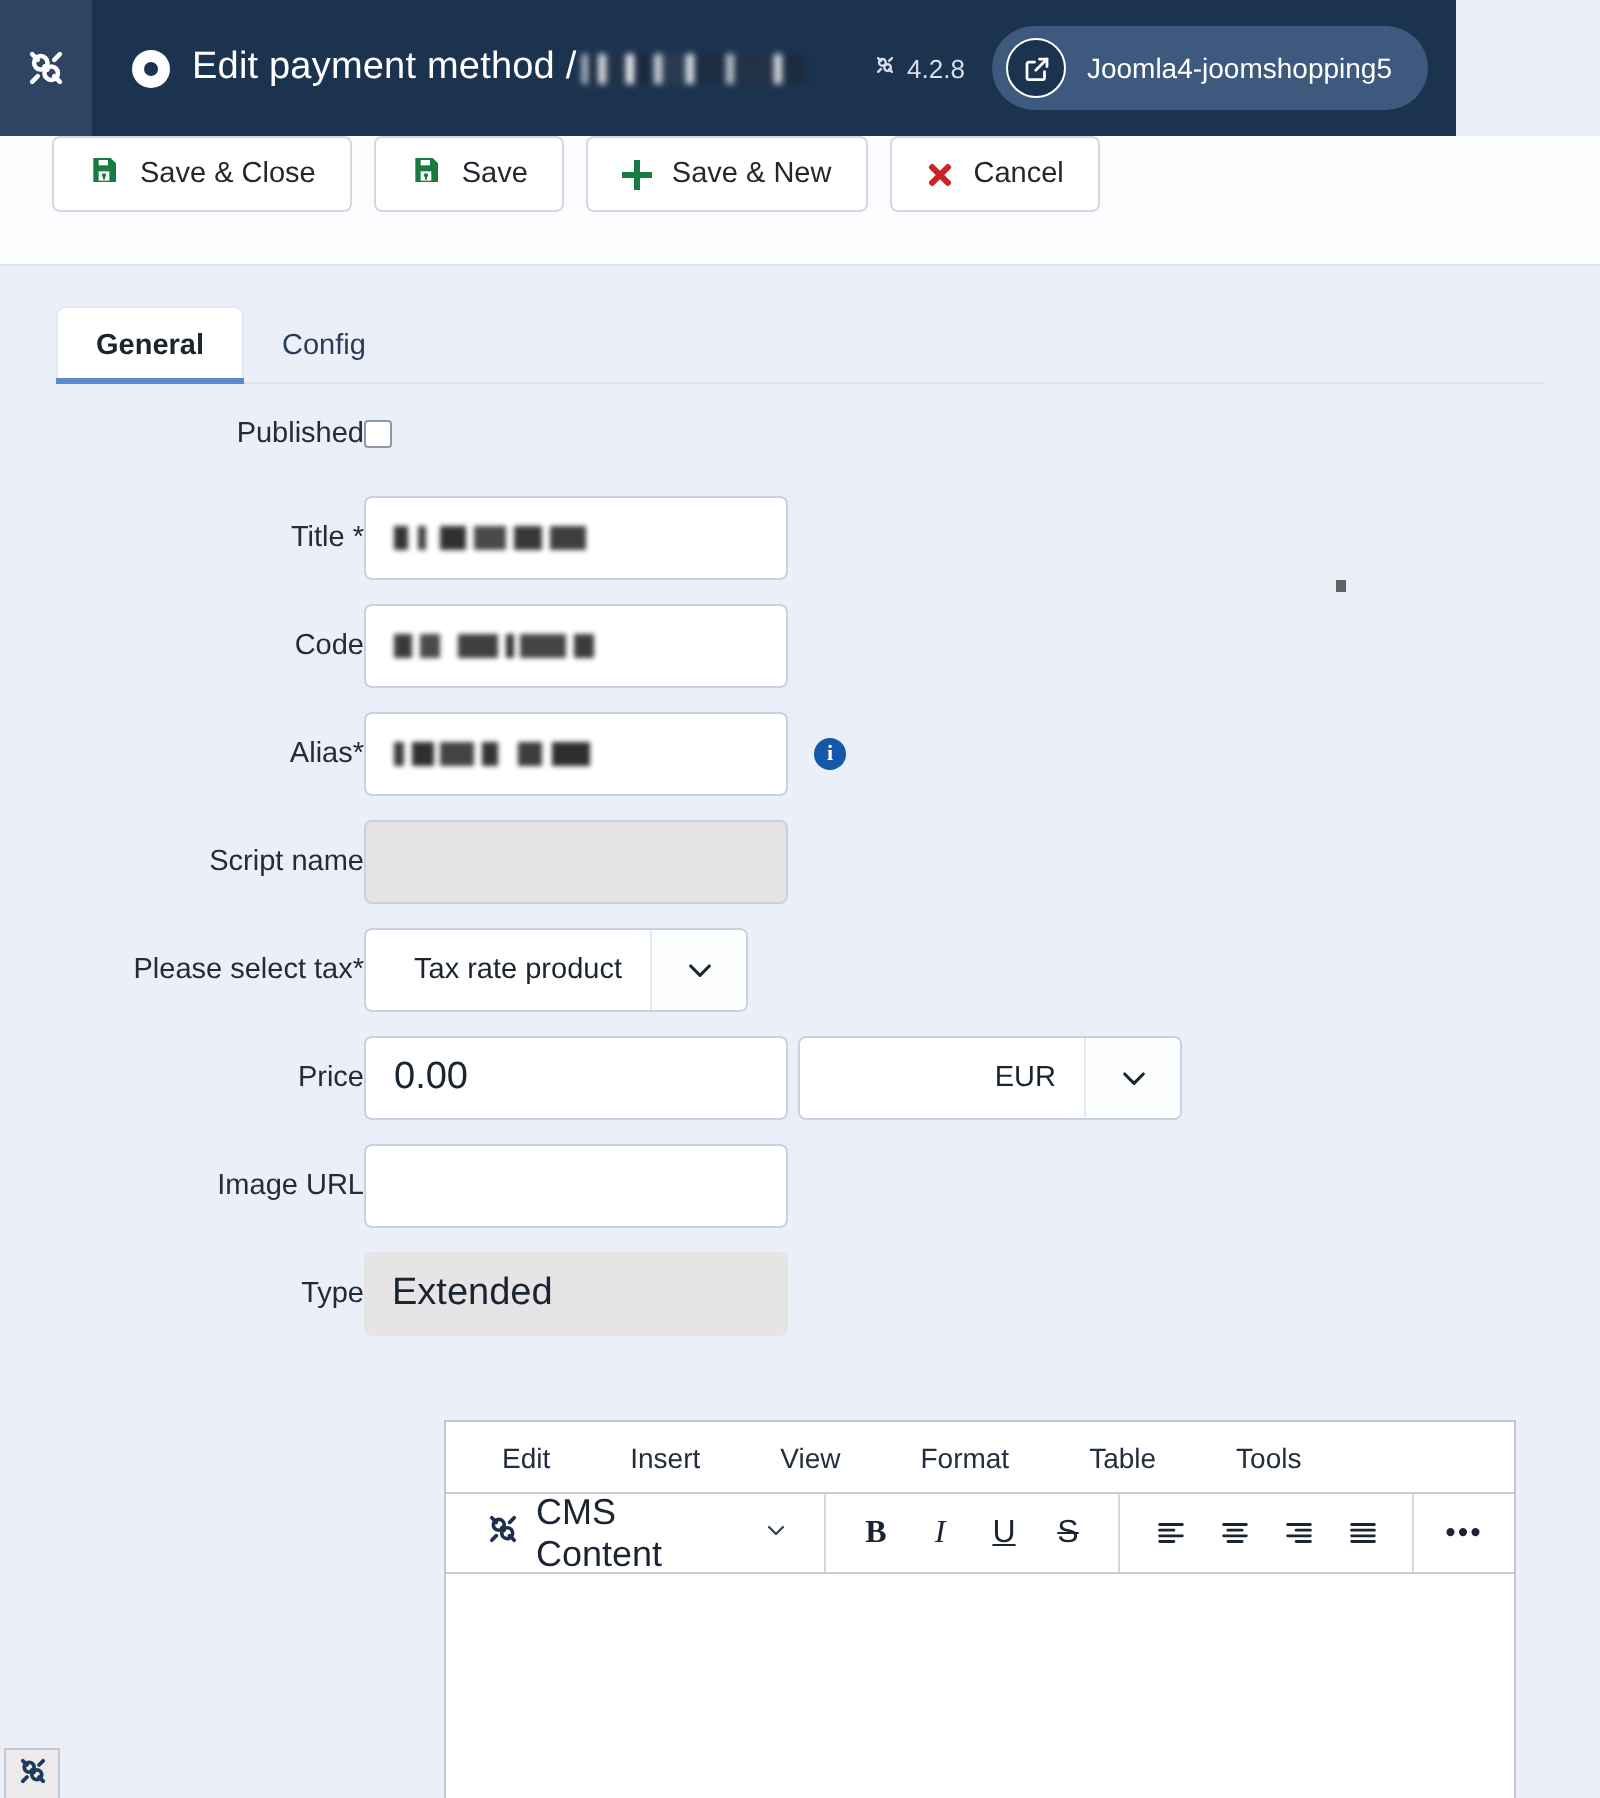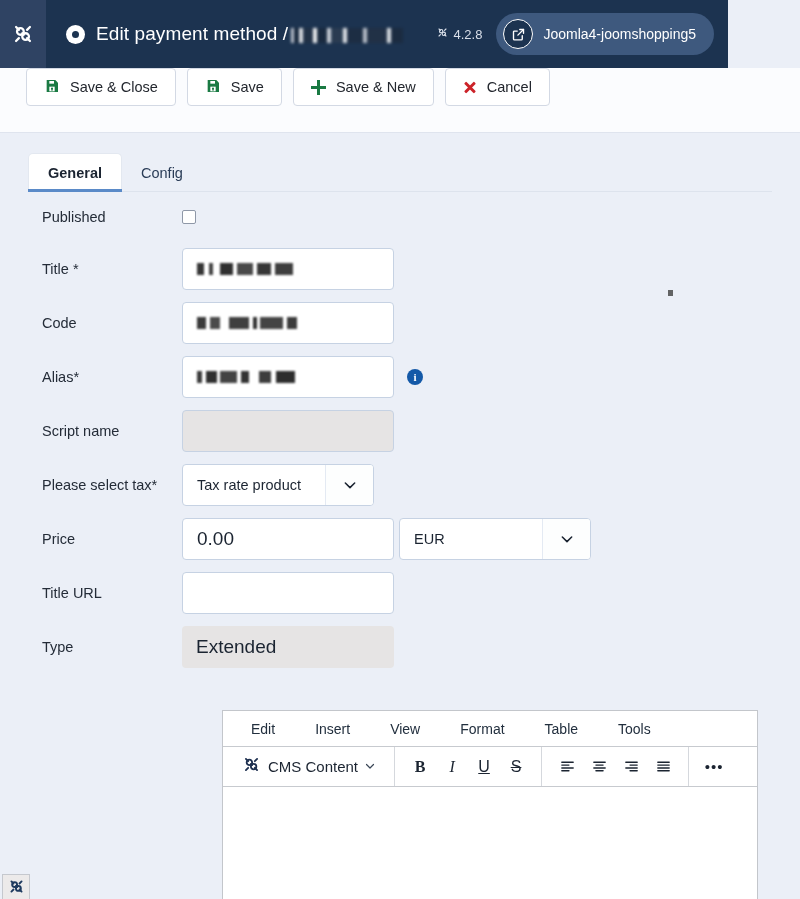--- a/index.html
+++ b/index.html
@@ -131,21 +131,21 @@
     background: #ffffff; font-weight: bold; color: #1b2431;
     border: 1px solid #e3e8f0; border-bottom: none;
   }
   .tab.active::after {
     content: ""; position: absolute;
     left: -1px; right: -1px; bottom: -1px; height: 3px;
     background: #5a8ac8;
   }
 
   
-  .form { position: absolute; top: 198px; left: 0; width: 800px; }
+  .form { position: absolute; top: 198px; left: 0; width: 800px; text-align: right; }
   .row {
     display: flex; align-items: center;
     margin-bottom: 12px; min-height: 38px;
   }
   .label {
     width: 182px; padding-left: 42px;
     font-size: 14.5px; color: #242c38; flex: 0 0 182px;
   }
   .ctl-area { display: flex; align-items: center; }
   .field {
@@ -235,21 +235,21 @@
   }
   .tb-group {
     display: flex; align-items: center; height: 100%;
     padding: 0 10px; gap: 2px;
   }
   .tb-group + .tb-group { border-left: 1px solid #d5d8dd; }
   .cms-btn {
     display: flex; align-items: center; gap: 6px;
     padding: 4px 8px; cursor: pointer; border-radius: 3px;
   }
-  .cms-label { font-size: 15px; color: #1b2431; }
+  .cms-label { font-size: 18px; color: #1b2431; }
   .fmt-btn {
     width: 30px; height: 28px; display: flex;
     align-items: center; justify-content: center;
     font-size: 16px; color: #1b2431; cursor: pointer; border-radius: 3px;
   }
   .fmt-b { font-weight: bold; font-family: "Liberation Serif", serif; }
   .fmt-i { font-style: italic; font-family: "Liberation Serif", serif; }
   .fmt-u { text-decoration: underline; }
   .fmt-s { text-decoration: line-through; }
   .editor-body { height: 112px; background: #ffffff; cursor: text; }
@@ -432,21 +432,21 @@
         <span class="select-arrow">
           <svg width="16" height="16" viewBox="0 0 24 24" fill="none" stroke="#1b2431" stroke-width="2.3" stroke-linecap="round" stroke-linejoin="round">
               <path d="M5 9l7 7 7-7"></path>
             </svg>
         </span>
       </div>
     </div>
   </div>
 
   <div class="row">
-    <div class="label">Title URL</div>
+    <div class="label">Image URL</div>
     <div class="ctl-area">
       <div class="field">
         <span></span>
       </div>
     </div>
   </div>
 
   <div class="row">
     <div class="label">Type</div>
     <div class="ctl-area">

